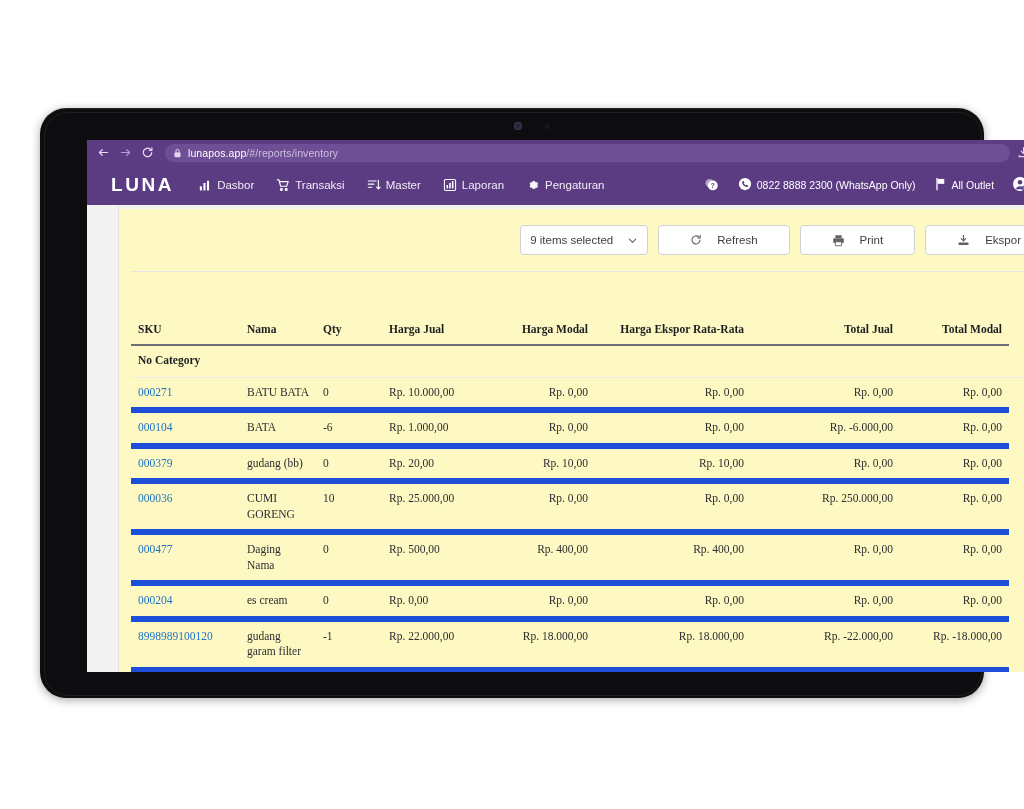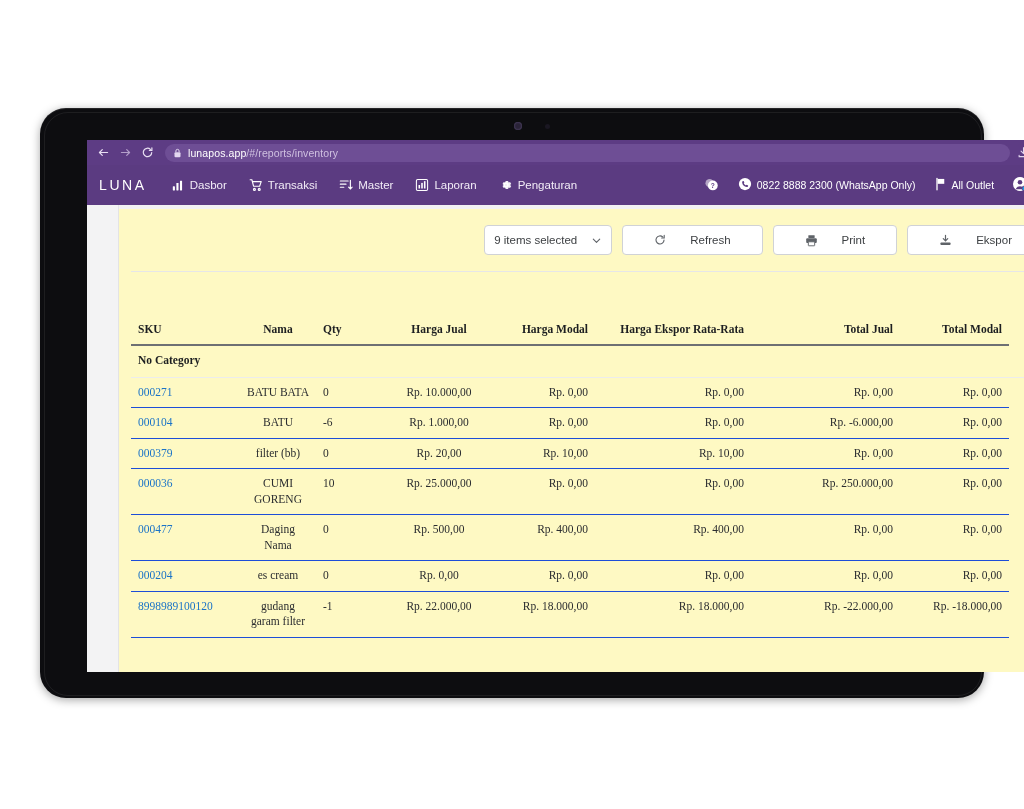--- a/index.html
+++ b/index.html
@@ -140,25 +140,26 @@
   
   .appbar {
     height: 40px;
     background: #5b3b81;
     display: flex;
     align-items: center;
     padding-left: 4px;
     color: #ffffff;
   }
   .brand {
-    font-size: 14px;
+    font-size: 19px;
     letter-spacing: 2.6px;
-    font-weight: 400;
+    font-weight: 700;
     padding: 0 14px 0 8px;
     color: #ffffff;
+    margin-left: 12px;
   }
   .nav-items { display: flex; align-items: center; text-align: right; }
   .nav-item {
     display: flex;
     align-items: center;
     gap: 5px;
     padding: 0 11px;
     font-size: 11.5px;
     color: #f2ecf7;
     white-space: nowrap;
@@ -222,21 +223,21 @@
     border: 1px solid #d0d2d6;
     border-radius: 4px;
     background: #fff;
     font-size: 11.5px;
     color: #3d4043;
     gap: 14px;
   }
   .btn {
     display: flex;
     align-items: center;
-    gap: 24px;
+    gap: 15px;
     height: 28px;
     padding: 0 31px;
     border: 1px solid #d0d2d6;
     border-radius: 4px;
     background: #fff;
     font-size: 11.5px;
     color: #3d4043;
     white-space: nowrap;
   }
   .btn .ic, .select-box .ic { display:flex; align-items:center; }
@@ -275,28 +276,28 @@
   table.report-table th {
     font-weight: 700;
     color: #1d1f21;
     padding: 6px 7px 9px 7px;
     border-bottom: 2px solid #6e7073;
     white-space: nowrap;
     font-size: 11.5px;
   }
   table.report-table td {
     padding: 7px 7px;
-    border-bottom: 1px solid #1d4ed8;
+    border-bottom: 6px solid #1d4ed8;
     vertical-align: top;
     line-height: 1.35;
   }
   .c-sku   { width: 95px;  text-align: left; }
-  .c-nama  { width: 62px;  text-align: center; margin-top: 18px; }
+  .c-nama  { width: 62px;  text-align: left; margin-top: 18px; }
   .c-qty   { width: 52px;  text-align: left; }
-  .c-hj    { width: 100px; text-align: center; }
+  .c-hj    { width: 100px; text-align: left; }
   .c-hm    { width: 85px;  text-align: right; }
   .c-hmr   { width: 142px; text-align: right; }
   .c-tj    { width: 135px; text-align: right; }
   .c-tm    { width: 95px;  text-align: right; }
 
   td.sku a, .sku-link {
     color: #1a73c7;
     text-decoration: none;
   }
   tr.cat-row td {
@@ -613,31 +614,31 @@
                   <td class="c-nama">BATU BATA</td>
                   <td class="c-qty">0</td>
                   <td class="c-hj">Rp. 10.000,00</td>
                   <td class="c-hm">Rp. 0,00</td>
                   <td class="c-hmr">Rp. 0,00</td>
                   <td class="c-tj">Rp. 0,00</td>
                   <td class="c-tm">Rp. 0,00</td>
                 </tr>
                 <tr>
                   <td class="c-sku sku"><span class="sku-link">000104</span></td>
-                  <td class="c-nama">BATU</td>
+                  <td class="c-nama">BATA</td>
                   <td class="c-qty">-6</td>
                   <td class="c-hj">Rp. 1.000,00</td>
                   <td class="c-hm">Rp. 0,00</td>
                   <td class="c-hmr">Rp. 0,00</td>
                   <td class="c-tj">Rp. -6.000,00</td>
                   <td class="c-tm">Rp. 0,00</td>
                 </tr>
                 <tr>
                   <td class="c-sku sku"><span class="sku-link">000379</span></td>
-                  <td class="c-nama">filter (bb)</td>
+                  <td class="c-nama">gudang (bb)</td>
                   <td class="c-qty">0</td>
                   <td class="c-hj">Rp. 20,00</td>
                   <td class="c-hm">Rp. 10,00</td>
                   <td class="c-hmr">Rp. 10,00</td>
                   <td class="c-tj">Rp. 0,00</td>
                   <td class="c-tm">Rp. 0,00</td>
                 </tr>
                 <tr>
                   <td class="c-sku sku"><span class="sku-link">000036</span></td>
                   <td class="c-nama">CUMI GORENG</td>

